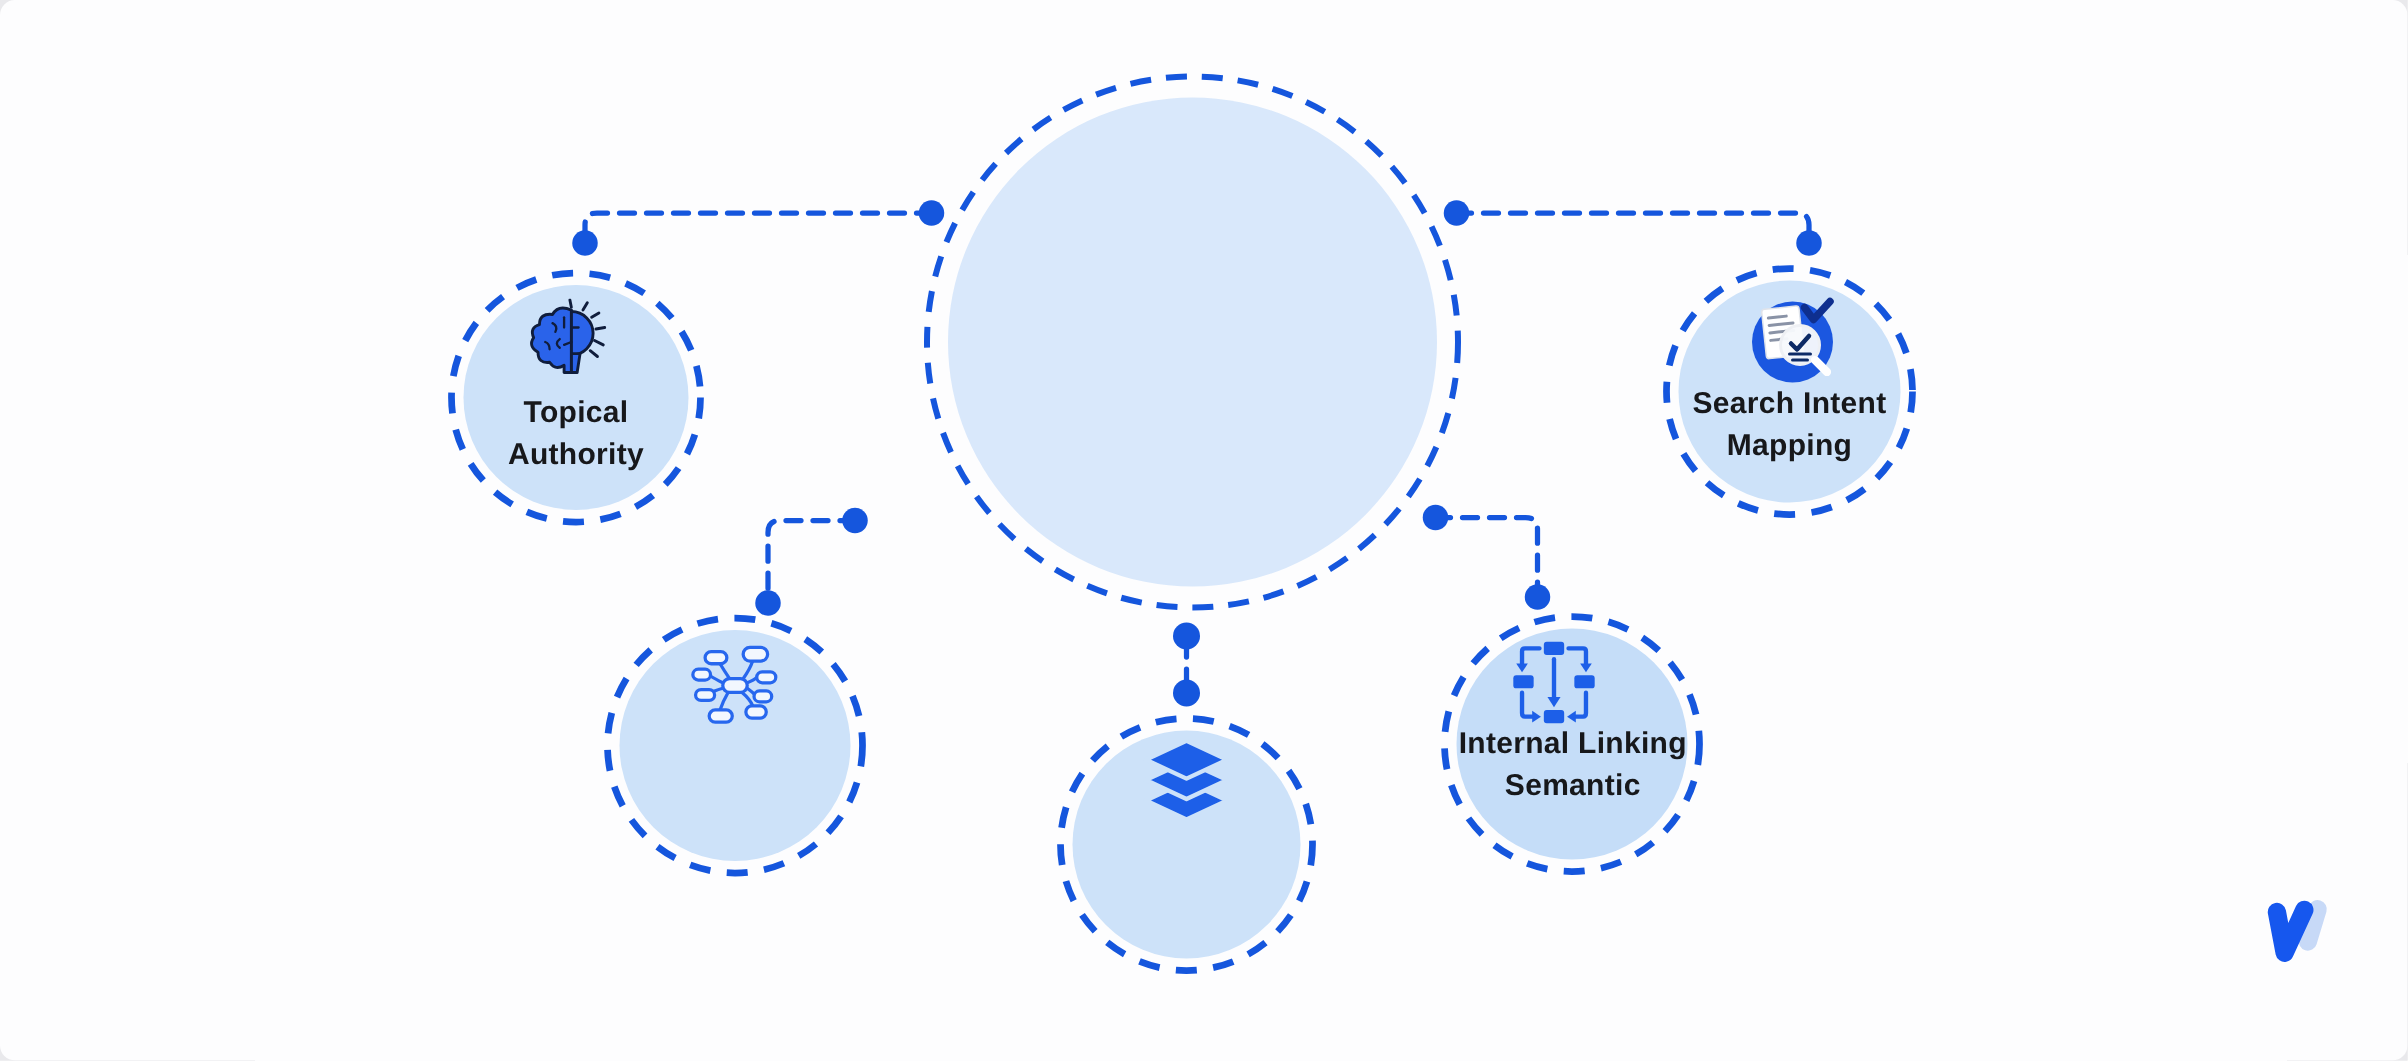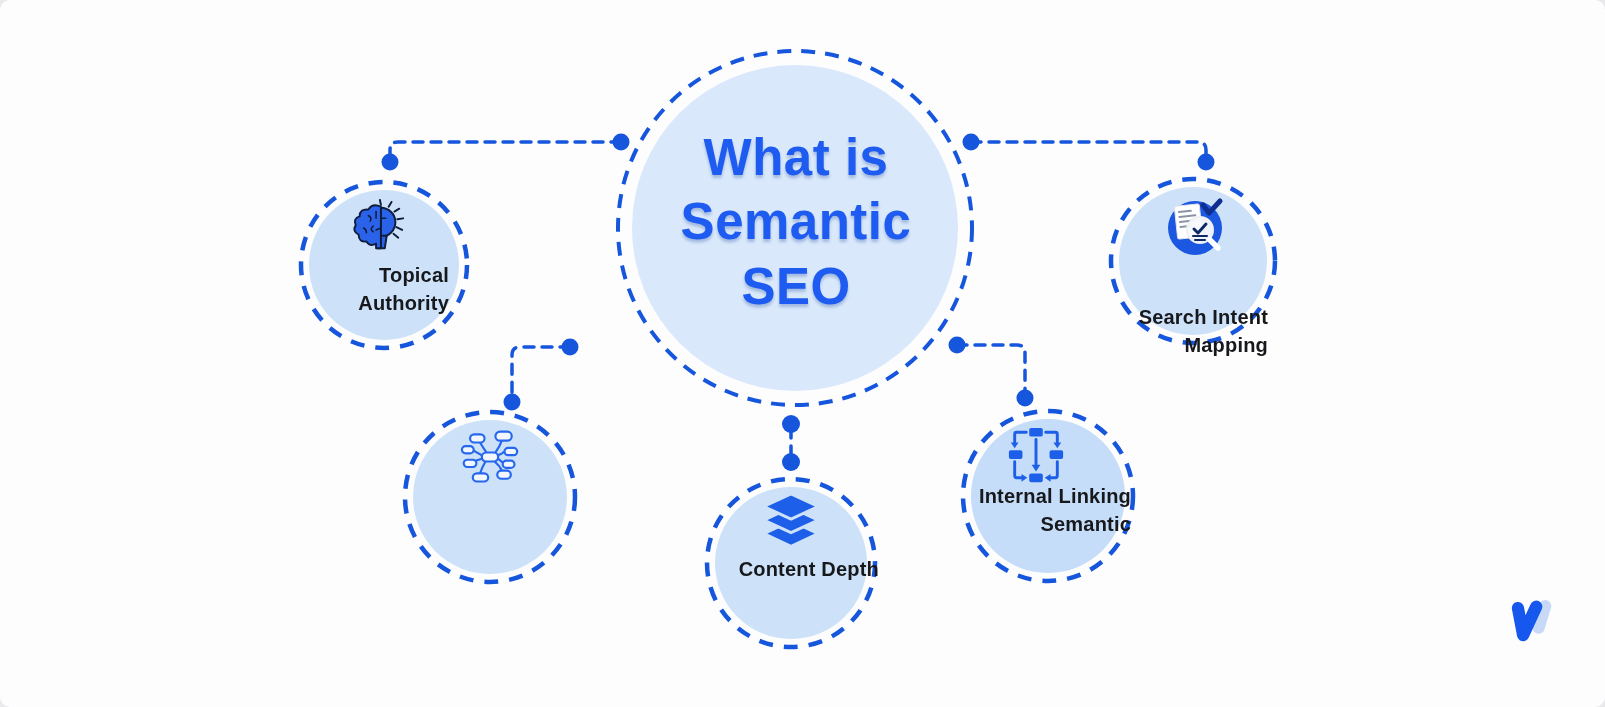--- a/index.html
+++ b/index.html
@@ -11,28 +11,28 @@
   .conn{fill:none;stroke:#1556dd;stroke-width:3.5;stroke-dasharray:10 8;stroke-linecap:round;}
   .dot{fill:#1556dd;}
   .ring{fill:none;stroke:#1556dd;}
   .title{
     position:absolute;left:657px;top:126px;width:278px;text-align:center;
     font-size:51px;font-weight:bold;color:#1e5bf0;line-height:1.26;
     letter-spacing:.5px;
     text-shadow:0 3px 3px rgba(23,64,150,.28);
   }
   .label{
-    position:absolute;text-align:right;font-weight:bold;color:#17181b;
+    position:absolute;text-align:center;font-weight:bold;color:#17181b;
     font-size:20px;line-height:1.38;letter-spacing:.2px;
   }
   .lbl-ta{left:319px;top:262px;width:130px;}
   .lbl-eo{left:415px;top:484px;width:150px;}
   .lbl-cd{left:704px;top:556px;width:175px;}
   .lbl-il{left:966px;top:483px;width:165px;}
-  .lbl-sim{left:1118px;top:256px;width:150px;margin-top:48px;}
+  .lbl-sim{left:1118px;top:256px;width:150px;}
   .icon{position:absolute;}
   .icon-ta{left:349px;top:199px;}
   .icon-eo{left:460px;top:428px;}
   .icon-cd{left:756px;top:490px;}
   .icon-il{left:1004px;top:424px;}
   .icon-sim{left:1163px;top:196px;}
   .logo{position:absolute;left:1502px;top:593px;}
 </style>
 </head>
 <body>
@@ -87,24 +87,22 @@
       <circle class="dot" cx="957" cy="345" r="8.5"></circle>
       <circle class="dot" cx="1025" cy="398" r="8.5"></circle>
     </g>
     <g>
       <path class="conn" d="M 791 428 L 791 458"></path>
       <circle class="dot" cx="791" cy="424" r="9"></circle>
       <circle class="dot" cx="791" cy="462" r="9"></circle>
     </g>
   </svg>
 
-  <div class="title">What is Semantic SEO</div>
 
   <div class="label lbl-ta">Topical Authority</div>
-  <div class="label lbl-cd">Content Depth</div>
   <div class="label lbl-il">Internal Linking Semantic</div>
   <div class="label lbl-sim">Search Intent Mapping</div>
 
   <svg class="icon icon-ta" width="58" height="58" viewBox="0 0 60 60">
     <g stroke="#101d3c" stroke-width="2" fill="none" stroke-linecap="round">
       <line x1="33" y1="6" x2="32" y2="1"></line>
       <line x1="41" y1="8" x2="44" y2="3"></line>
       <line x1="47" y1="13" x2="52" y2="10"></line>
       <line x1="50" y1="21" x2="56" y2="20"></line>
       <line x1="49" y1="29" x2="55" y2="32"></line>

